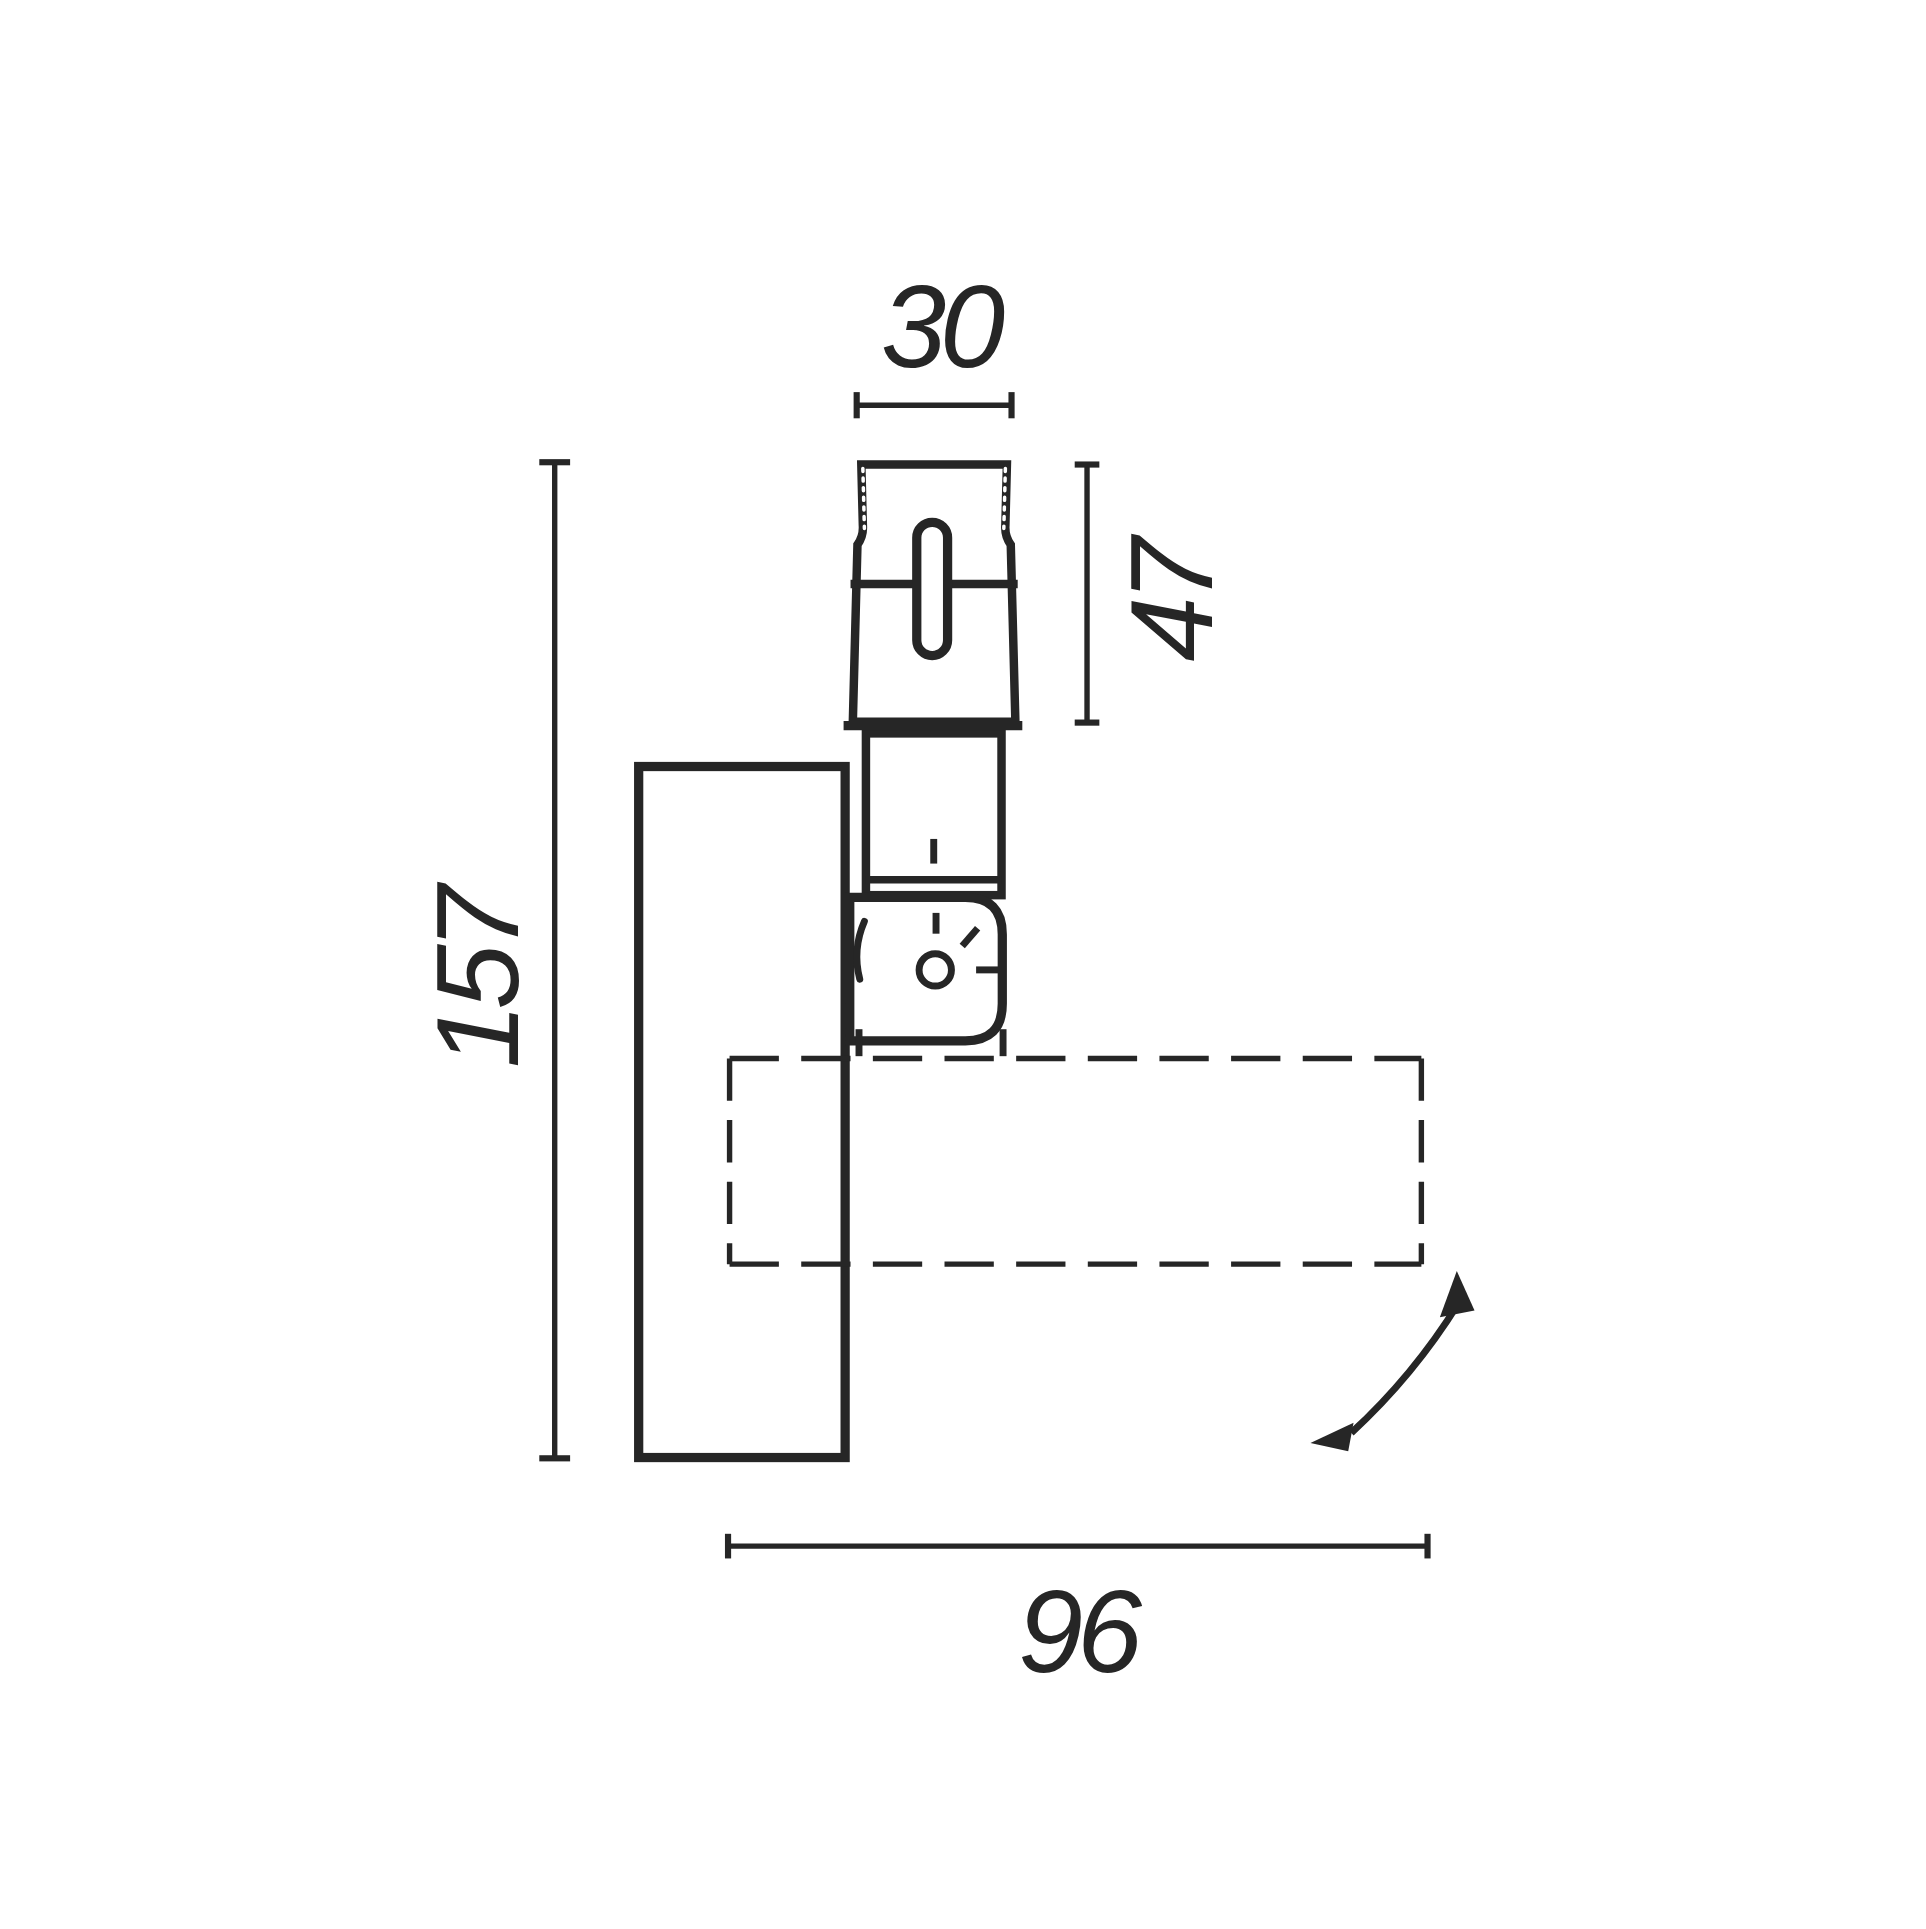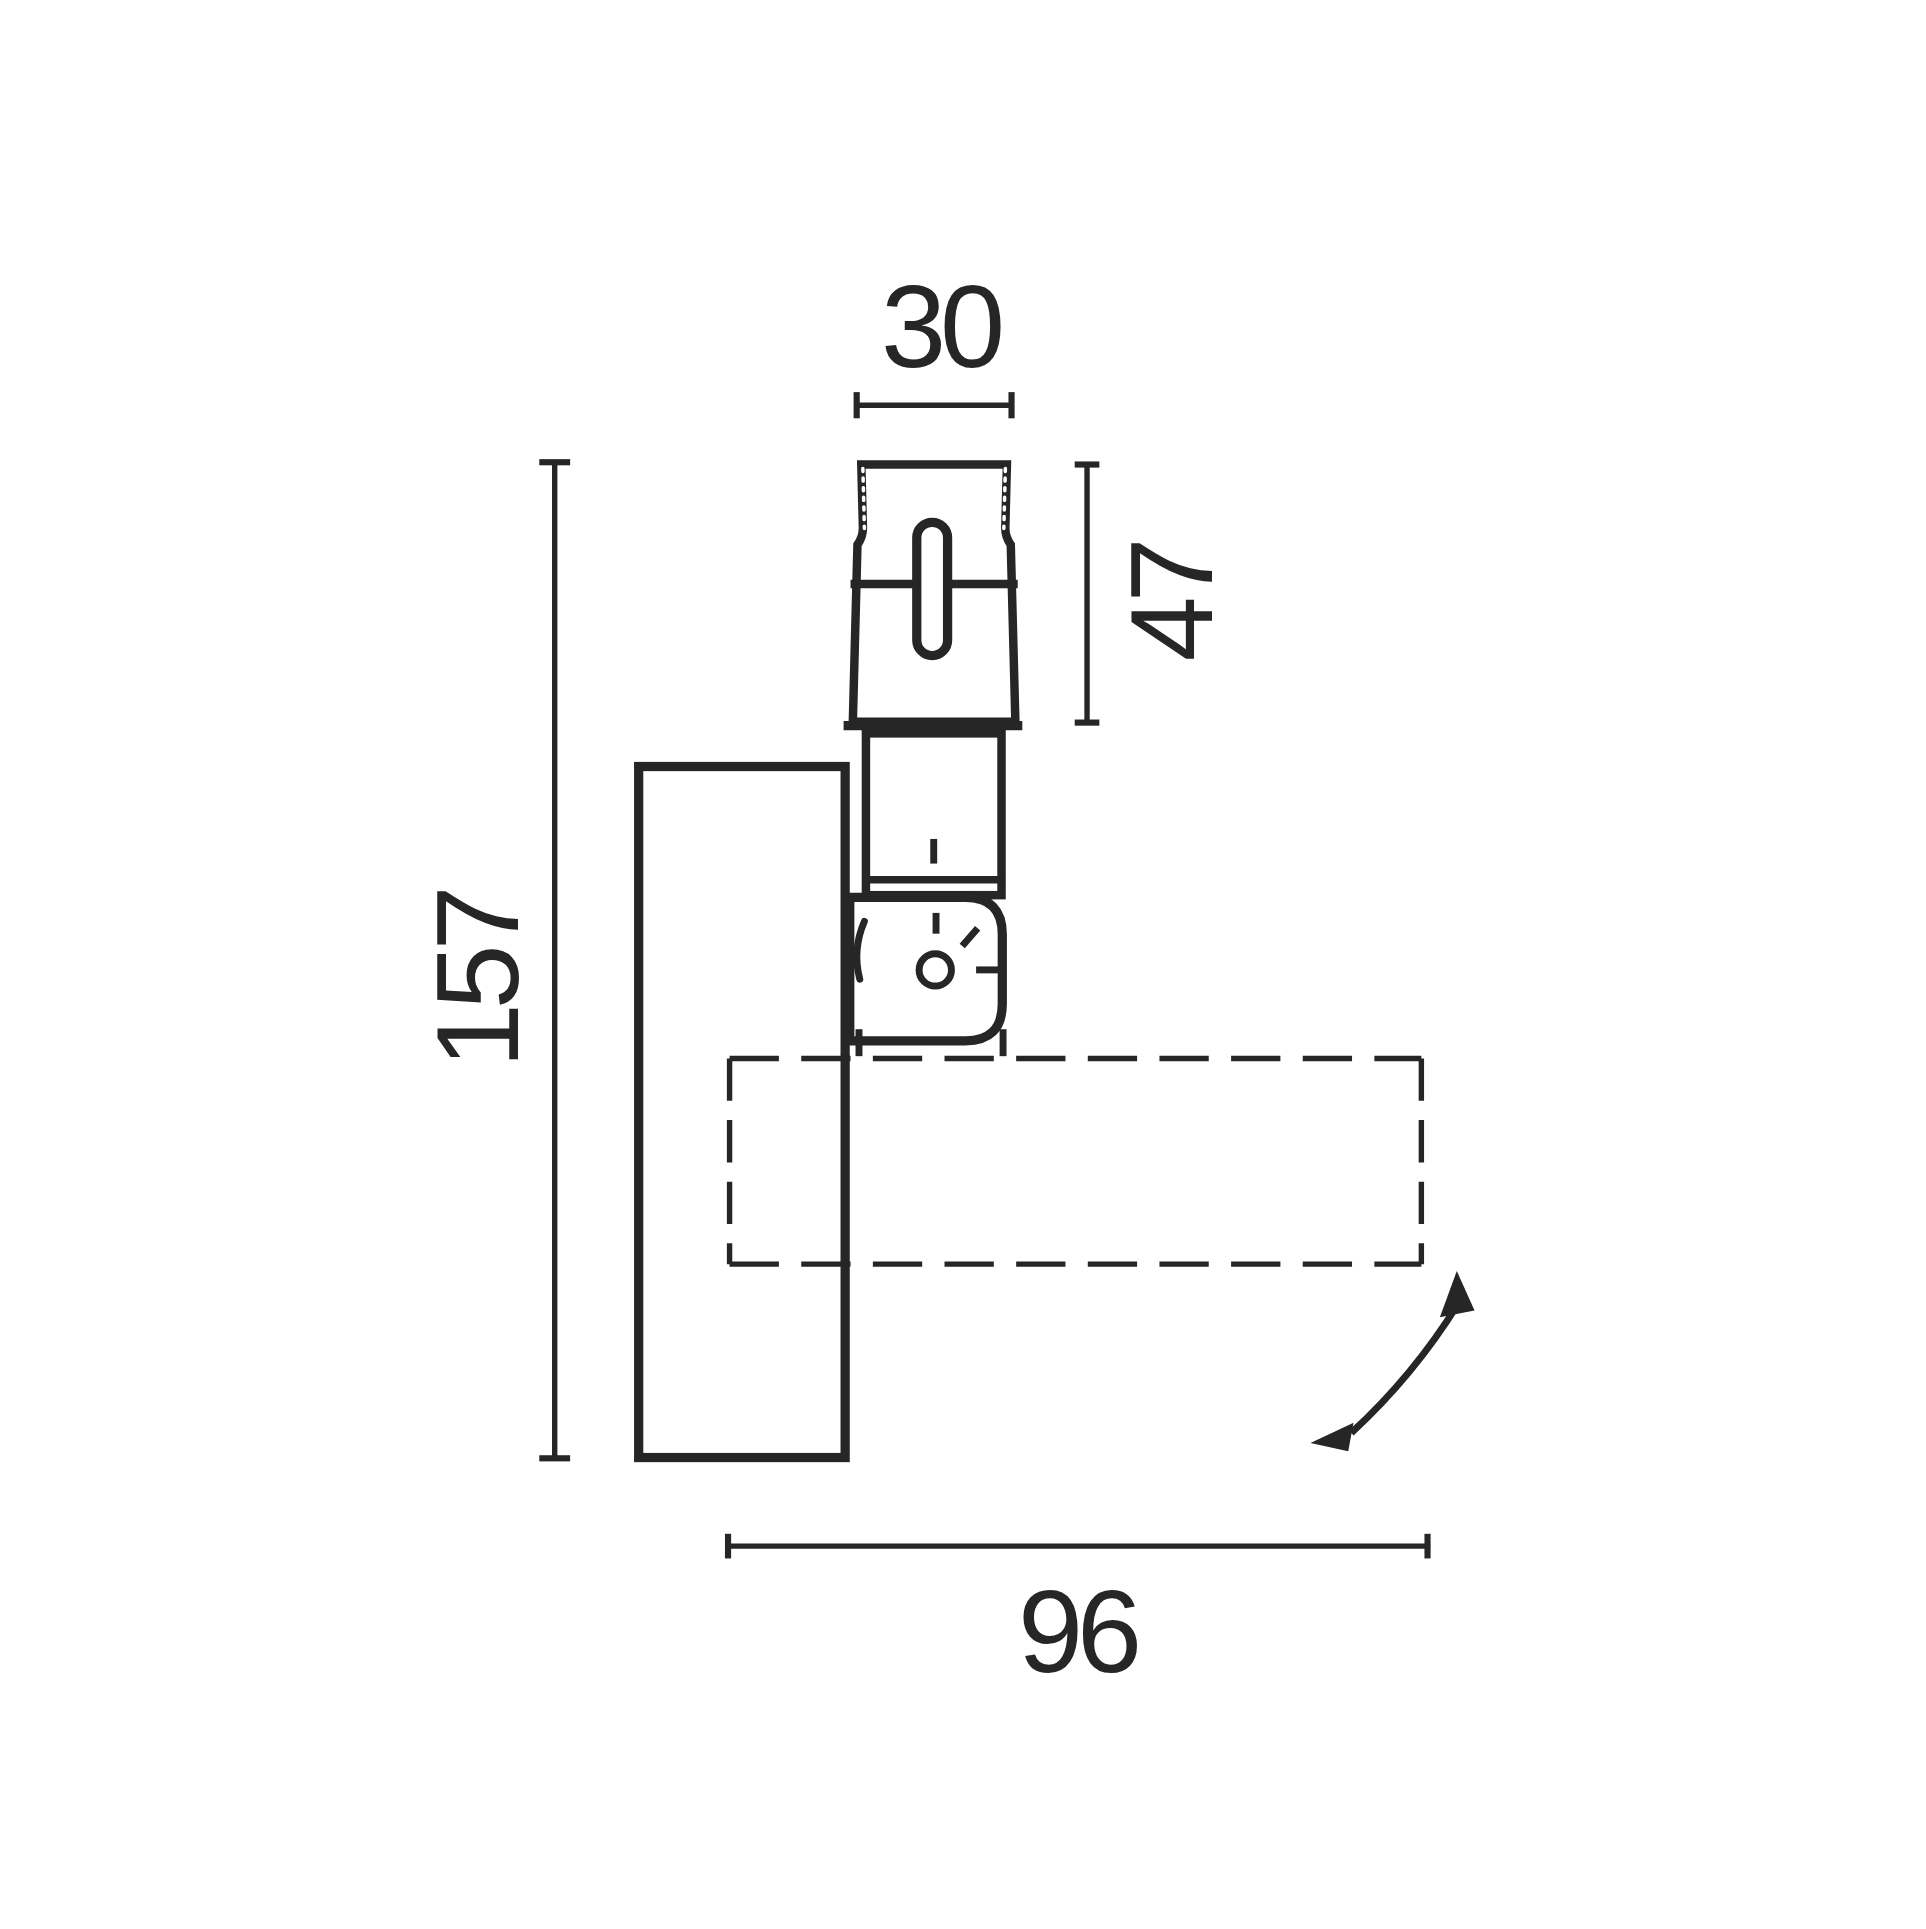--- a/index.html
+++ b/index.html
@@ -6,20 +6,21 @@
     margin: 0;
     padding: 0;
     background: #ffffff;
   }
   .canvas {
     position: relative;
     width: 1624px;
     height: 1929px;
     background: #ffffff;
     font-family: "Liberation Sans", sans-serif;
+    font-style: italic;
   }
   svg { display: block; }
   .dim-text {
     font-family: "Liberation Sans", sans-serif;
     font-size: 152px;
     font-weight: 400;
     letter-spacing: -8px;
     fill: #262626;
   }
 </style>

